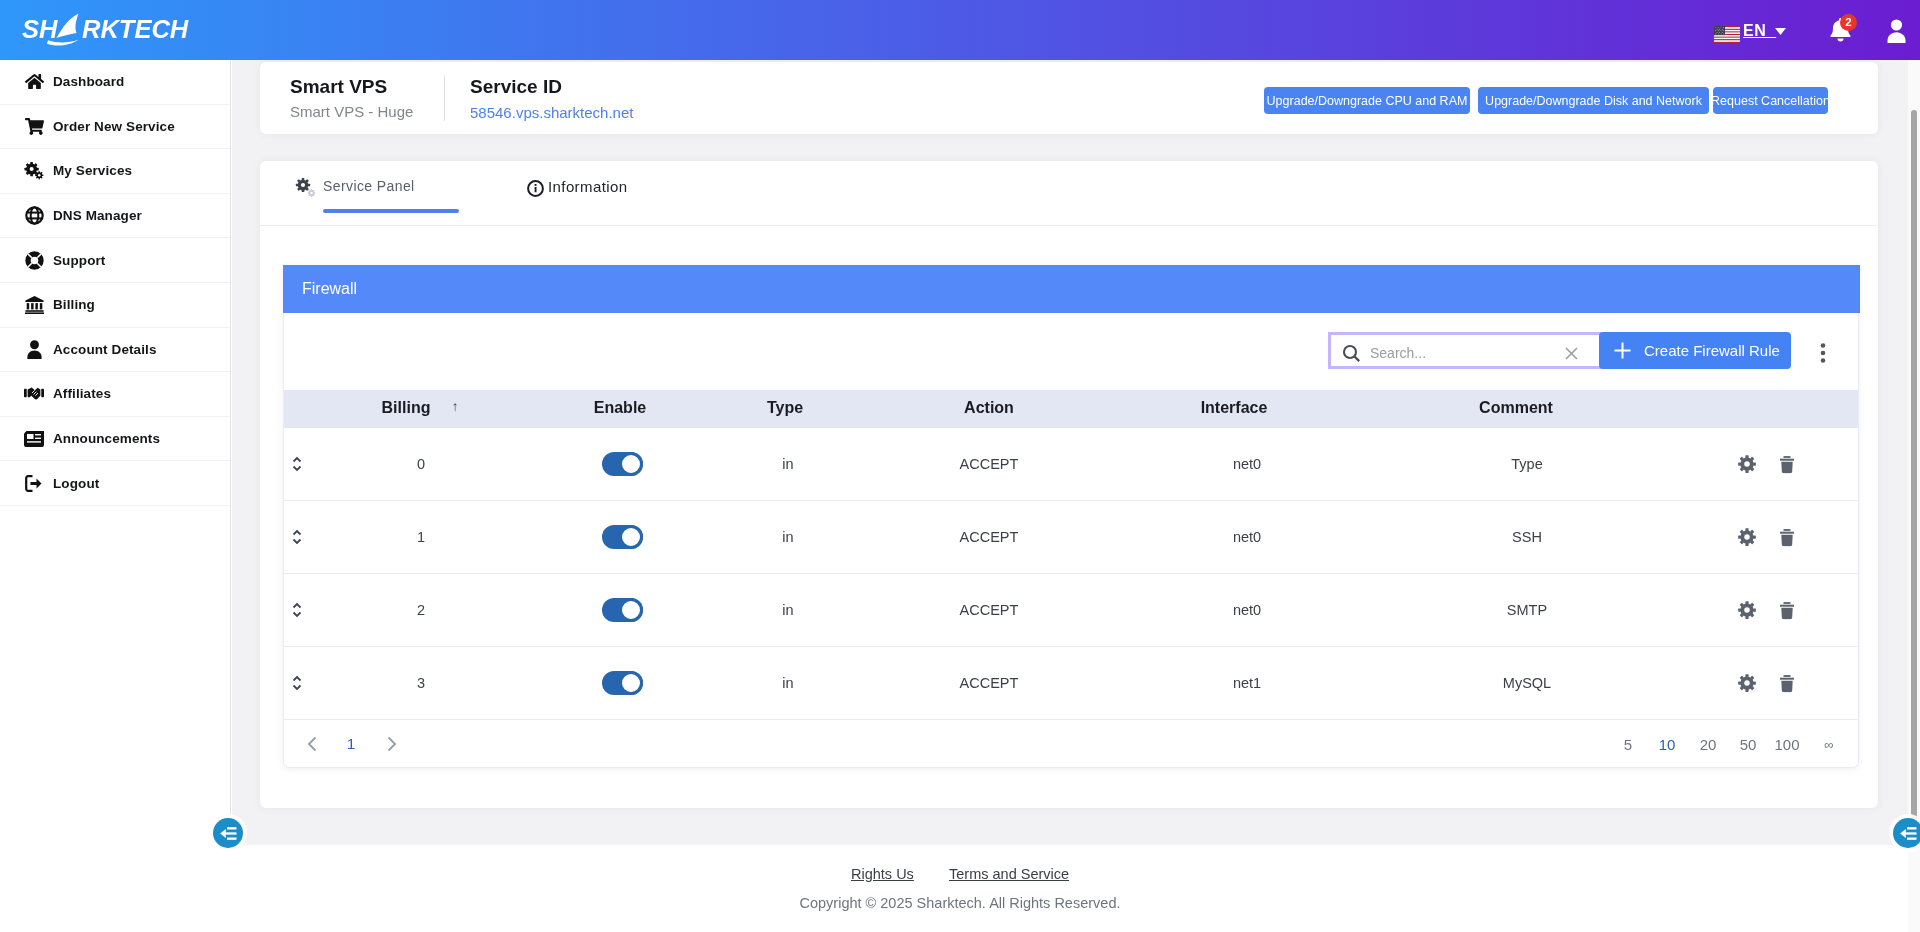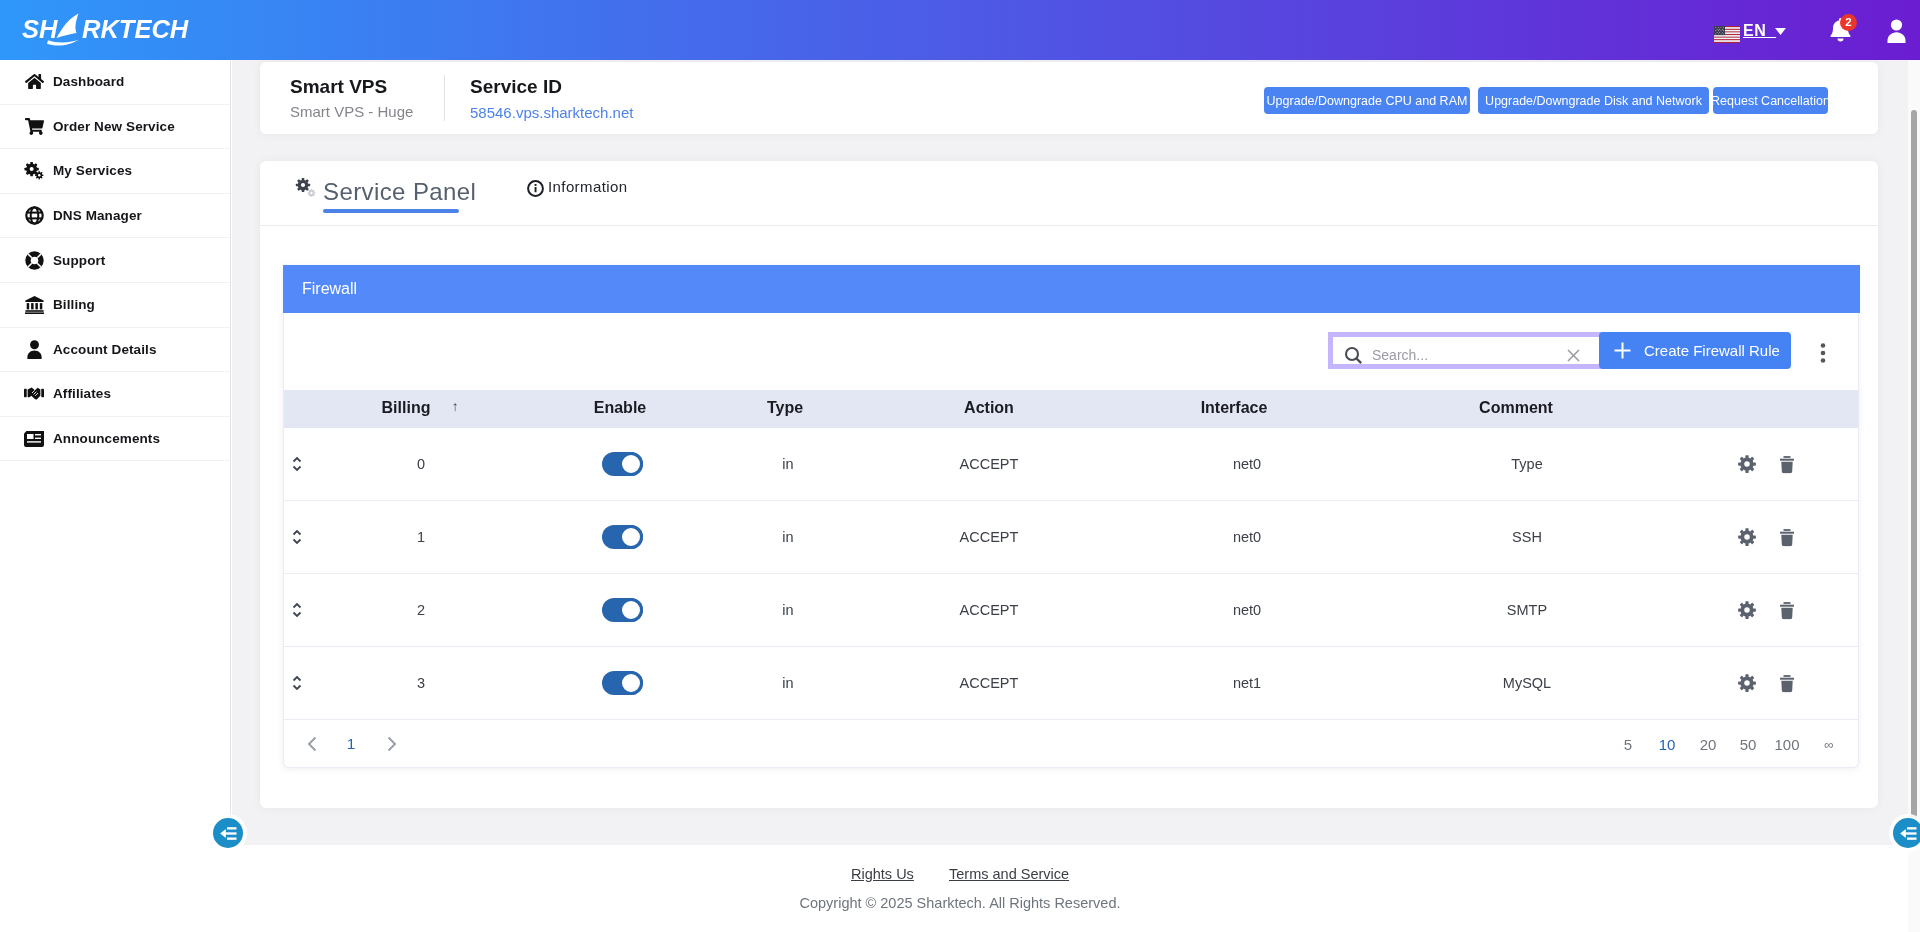--- a/index.html
+++ b/index.html
@@ -28,31 +28,31 @@
 .tc-title { position:absolute; left:30px; top:14px; font-size:19px; font-weight:bold; color:#17181c; }
 .tc-sub { position:absolute; left:30px; top:41px; font-size:15px; color:#83858c; }
 .tc-div { position:absolute; left:184px; top:13px; width:1px; height:46px; background:#e1e1e6; }
 .tc-link { position:absolute; left:210px; top:42px; font-size:15px; color:#4d82e8; text-decoration:none; }
 .btn { position:absolute; top:25px; height:27px; background:#4a83f2; color:#fff; border-radius:4px;
   font-size:12.5px; display:flex; align-items:center; justify-content:center; white-space:nowrap; }
 
 
 .maincard { left:28px; top:101px; width:1618px; height:647px; }
 .tabs { position:absolute; left:0; top:0; width:100%; height:65px; border-bottom:1px solid #ececf0; }
-.tab1-txt { position:absolute; left:63px; top:17px; font-size:24px; color:#57606e; letter-spacing:.4px; }
+.tab1-txt { position:absolute; left:63px; top:17px; font-size:14px; color:#57606e; letter-spacing:.4px; }
 .tab1-line { position:absolute; left:63px; top:48px; width:136px; height:3.5px; background:#4d82e8; border-radius:2px; }
 .tab2-txt { position:absolute; left:288px; top:17px; font-size:15px; color:#23262d; letter-spacing:.4px; }
 
 
 .portlet { position:absolute; left:23px; top:104px; width:1576px; height:503px;
   border:1px solid #e9ecf4; border-top:none; border-radius:0 0 6px 6px; box-shadow:0 1px 6px rgba(100,100,140,.10); background:#fff; }
 .fw-head { position:absolute; left:-1px; top:-0.5px; width:1577px; height:48px; background:#5389f8; color:#fff; }
 .fw-head span { position:absolute; left:19px; top:15px; font-size:16px; }
 .toolbar { position:absolute; left:0; top:48px; width:100%; height:77px; }
-.search { position:absolute; left:1044px; top:19px; width:290px; height:37px; border:5px solid #c4b5fd; border-radius:0; }
+.search { position:absolute; left:1044px; top:19px; width:290px; height:37px; border:3px solid #c4b5fd; border-radius:0; }
 .search .ph { position:absolute; left:39px; top:10px; font-size:14px; color:#9a9ba3; }
 .createbtn { position:absolute; left:1315px; top:19px; width:192px; height:37px; background:#4583f5; border-radius:4px; color:#fff; }
 .createbtn span { position:absolute; left:45px; top:10px; font-size:15px; }
 
 
 .thead { position:absolute; left:0; top:125px; width:100%; height:37.5px; background:#e3e7f3; }
 .thead div { position:absolute; top:9px; font-size:16px; font-weight:bold; color:#1b1c21; transform:translateX(-50%); white-space:nowrap; }
 .trow { position:absolute; left:0; width:100%; height:73px; border-bottom:1px solid #eaecf3; }
 .trow .c { position:absolute; top:50%; transform:translate(-50%,-50%); font-size:14.5px; color:#3c4049; white-space:nowrap; }
 .toggle { position:absolute; left:318px; top:50%; transform:translateY(-50%); width:41px; height:24px;
@@ -516,20 +516,28 @@
     <svg width="20" height="16" viewBox="0 0 20 16">
       <path fill="#111" d="M2.5 0 L20 0 L20 14 A2 2 0 0 1 18 16 L2 16 A2 2 0 0 1 0 14 L0 2.5 Z"></path>
       <g fill="#fff">
         <rect x="3" y="3" width="6.5" height="5"></rect>
         <rect x="11" y="3" width="6" height="1.4"></rect>
         <rect x="11" y="6.6" width="6" height="1.4"></rect>
         <rect x="3" y="10.2" width="14" height="1.4"></rect>
       </g>
     </svg>
   </span>Announcements</div>
+  <div class="mitem"><span class="mico">
+    <svg width="19" height="17" viewBox="0 0 19 17">
+      <g fill="none" stroke="#111" stroke-width="2.2">
+        <path d="M7.5 1.2 L3 1.2 A1.8 1.8 0 0 0 1.2 3 L1.2 14 A1.8 1.8 0 0 0 3 15.8 L7.5 15.8"></path>
+      </g>
+      <path fill="#111" d="M11.5 3.5 L16.5 8.5 L11.5 13.5 L11.5 10 L5.5 10 L5.5 7 L11.5 7 Z"></path>
+    </svg>
+  </span>Logout</div>
 </div>
 <div class="strack">
     <div class="sthumb"></div>
   </div>
 <div class="fab" style="left:213px; top:818px;">
     <svg width="17" height="13" viewBox="0 0 17 13">
       <g fill="#fff">
         <rect x="7" y="0.2" width="9.5" height="2.3"></rect>
         <rect x="7" y="10.5" width="9.5" height="2.3"></rect>
         <rect x="4.6" y="5.35" width="11.9" height="2.3"></rect>

